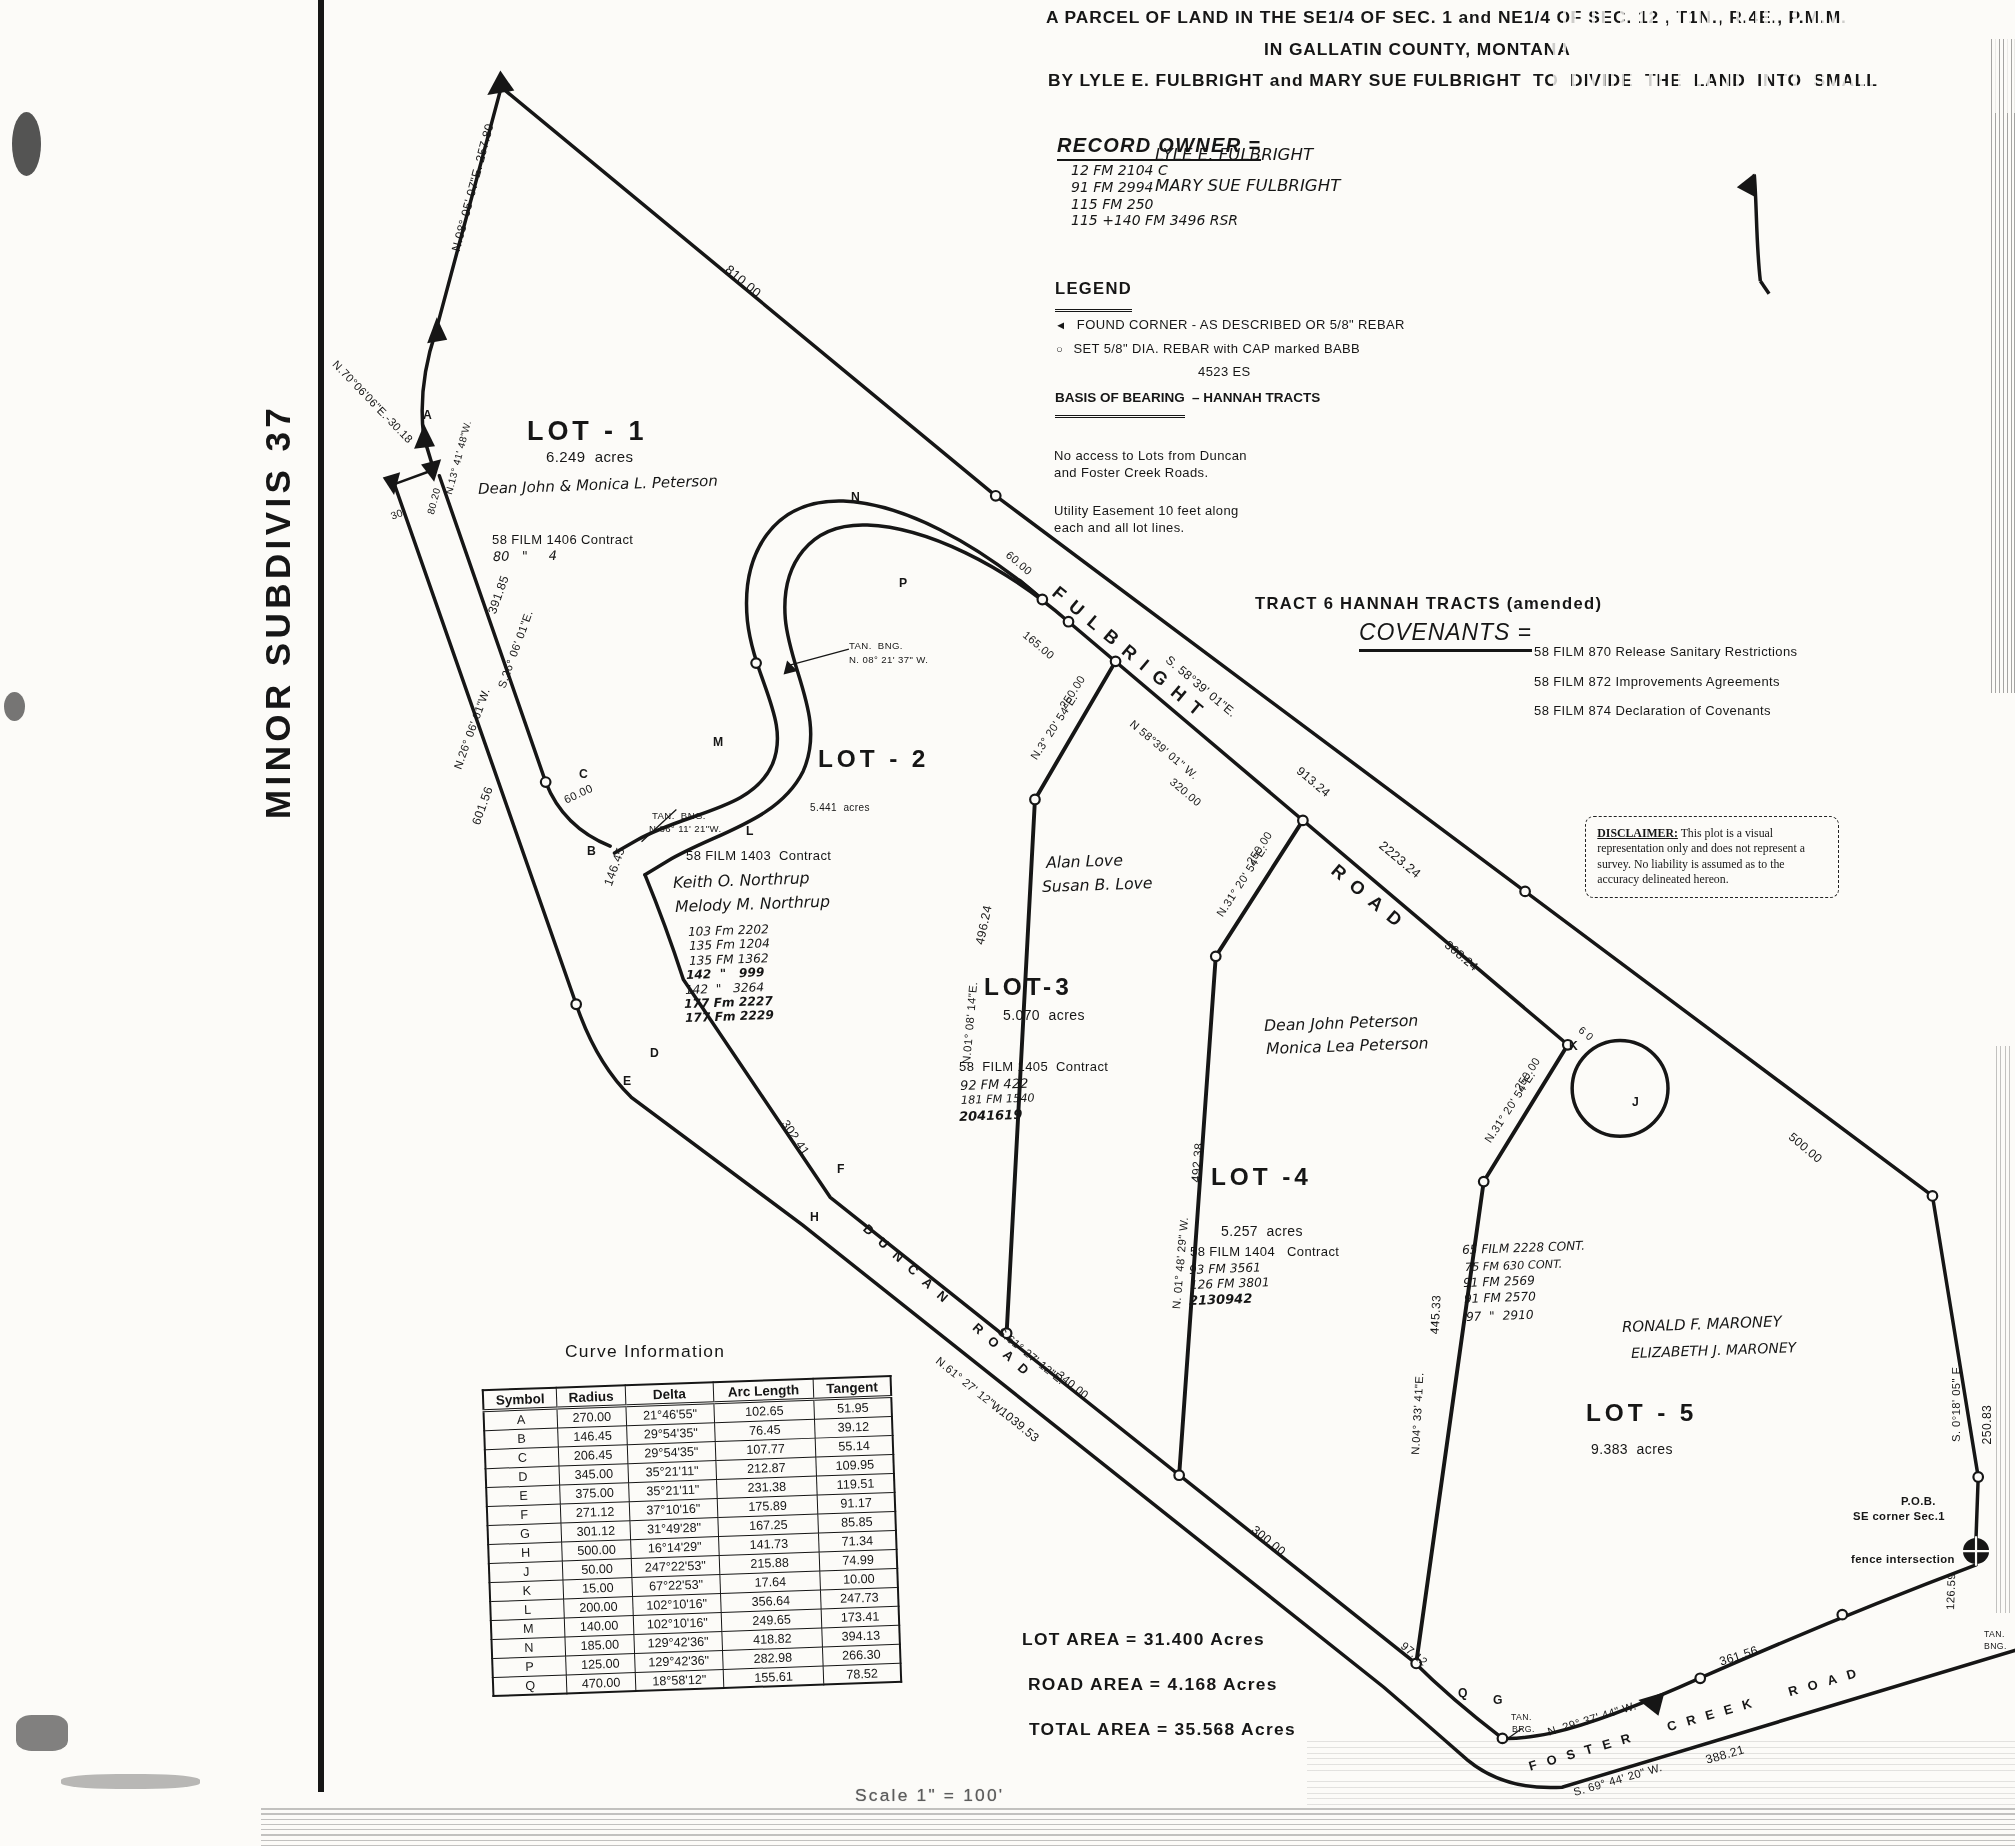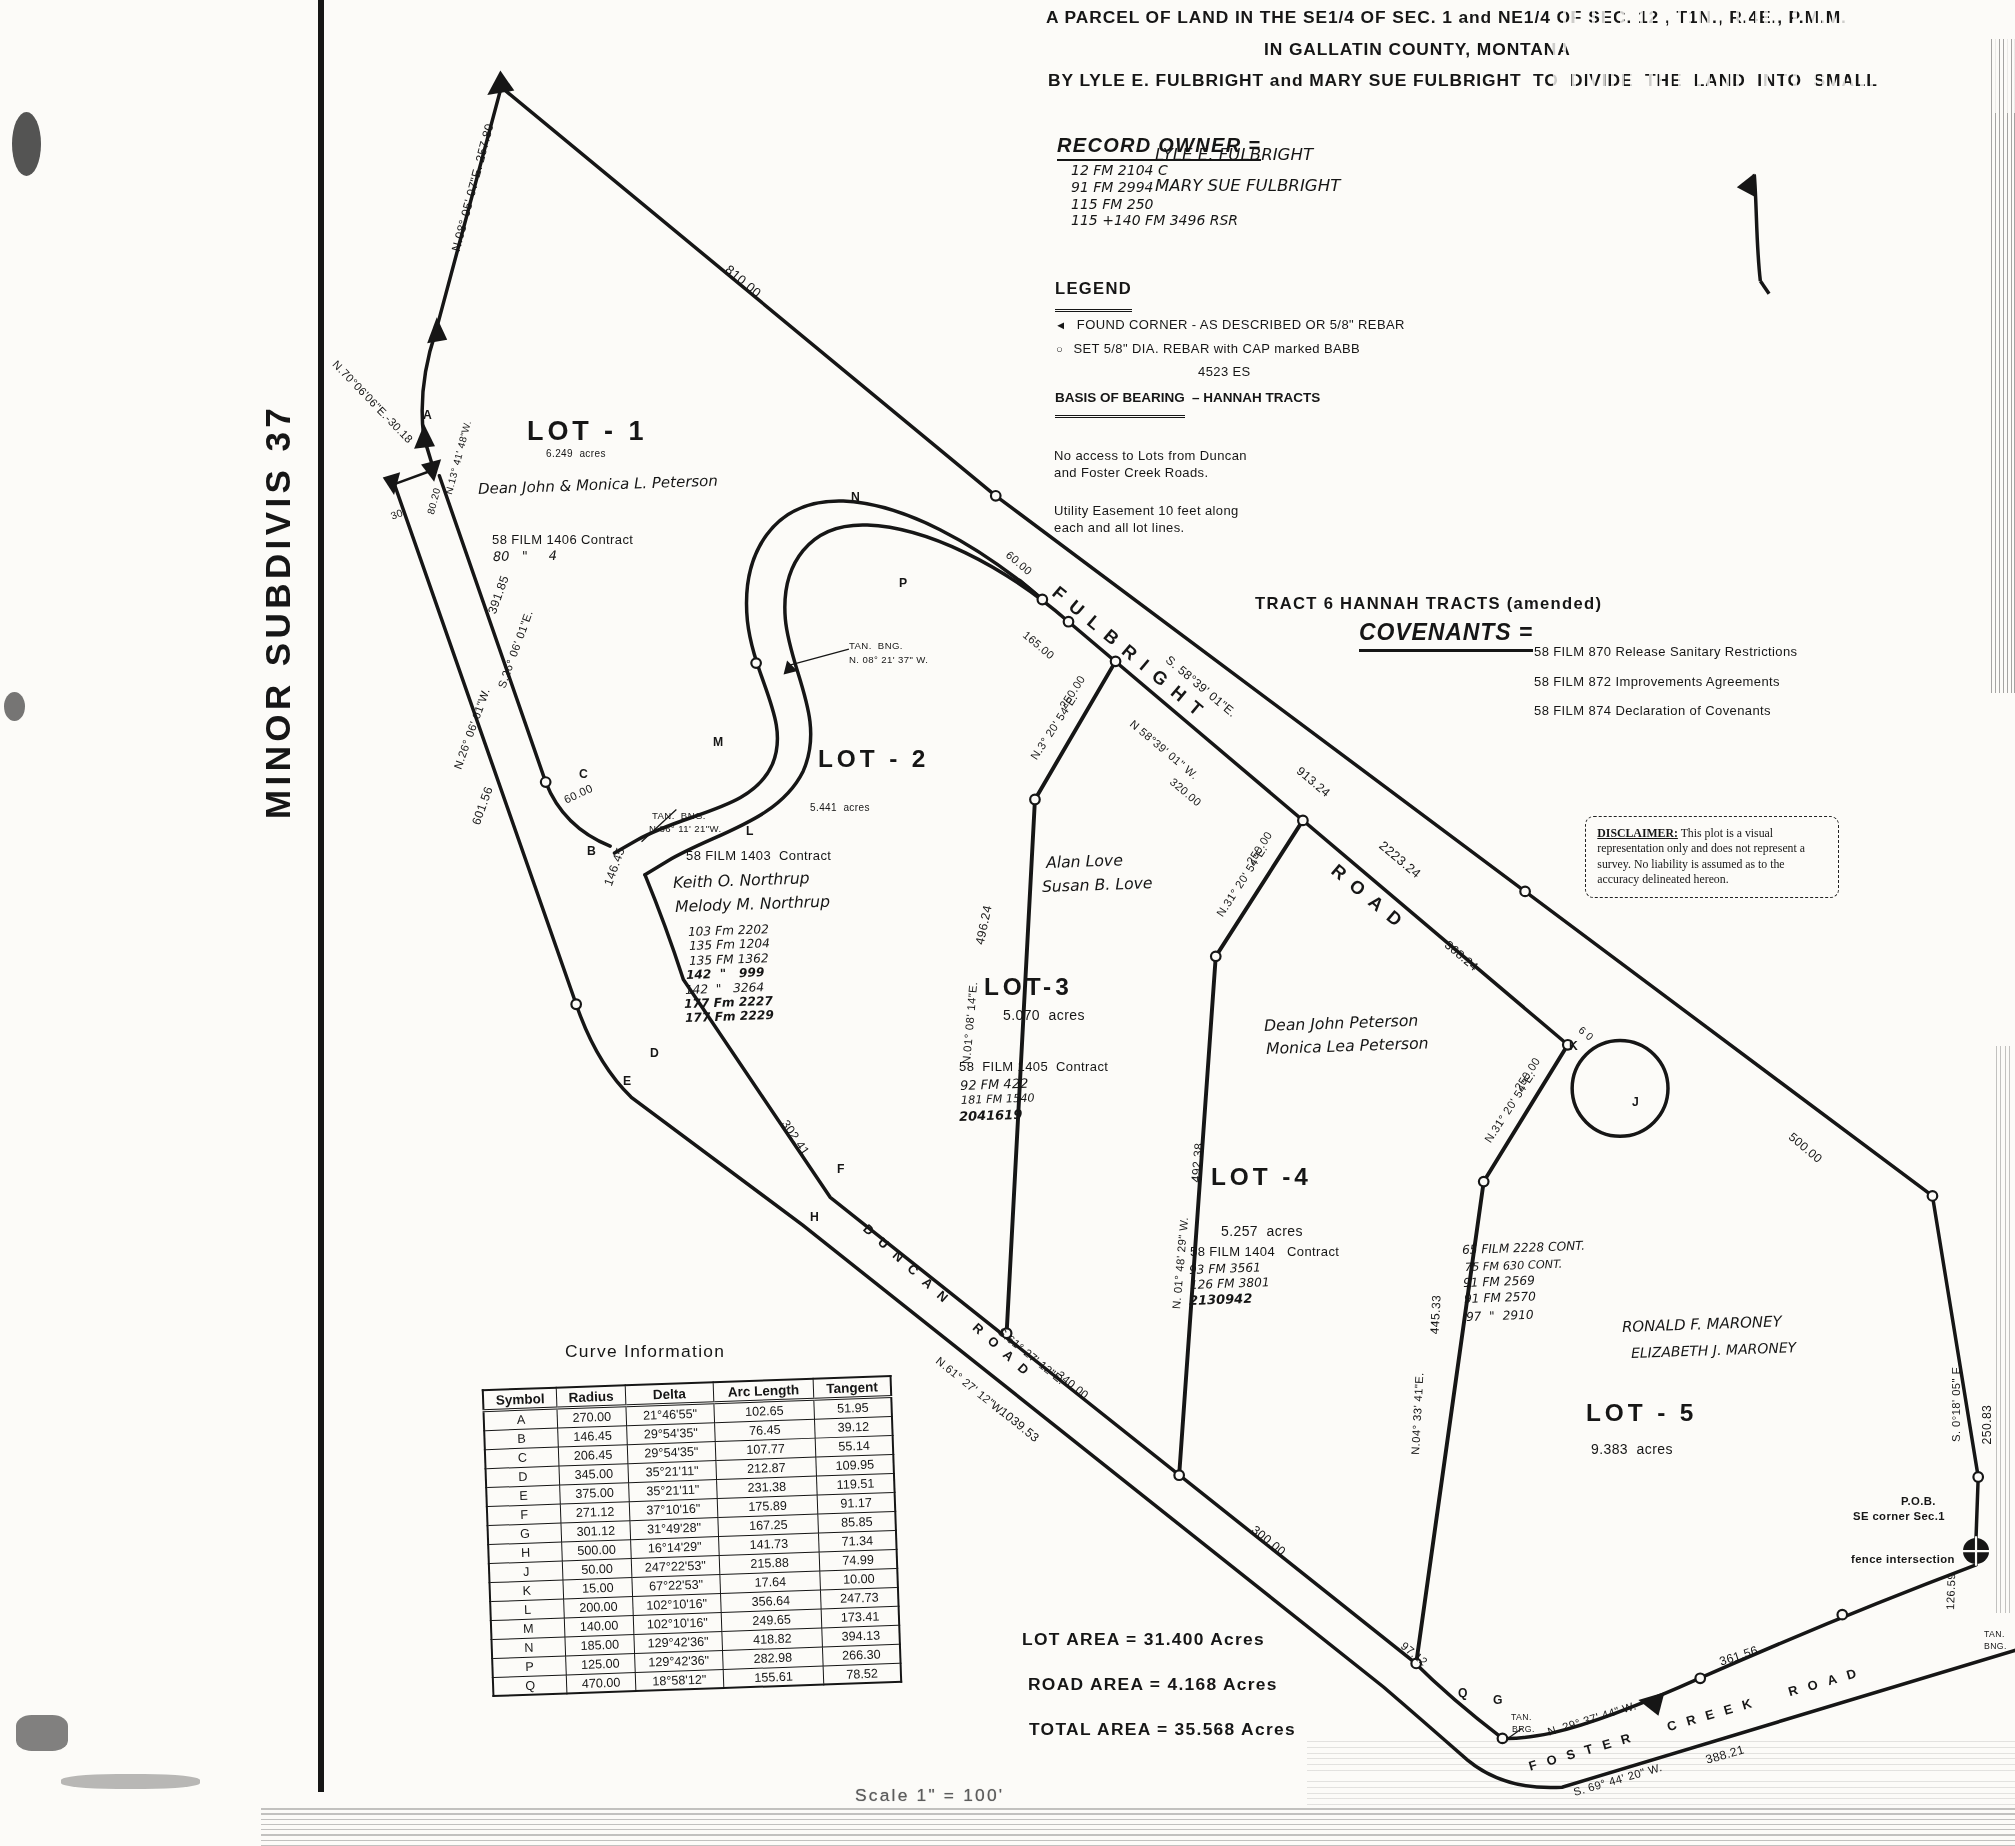--- a/index.html
+++ b/index.html
@@ -159,21 +159,21 @@
       <span style="margin-left:3.5px;">– HANNAH  TRACTS</span>
     </div>
   </div>
 
   <div id="notes">
       <div class="abs p" style="left: 1054px; top: 448px; width: 205px; font-size: 13px; line-height: 1.3;">No  access  to  Lots  from  Duncan  and  Foster Creek  Roads.</div>
       <div class="abs p" style="left: 1054px; top: 503px; width: 205px; font-size: 13px; line-height: 1.3;">Utility Easement  10  feet  along  each  and  all lot  lines.</div>
     </div>
 
   <div class="abs" style="left:1255px;top:594px;font-size:16.6px;font-weight:700;letter-spacing:1.3px;">TRACT 6   HANNAH TRACTS (amended)</div>
-  <div class="abs" style="left:1359px;top:619px;font-size:23px;font-weight:700;font-style:italic;letter-spacing:0.9px;border-bottom:3.5px solid #161616;padding-bottom:2.6px;">COVENANTS =</div>
+  <div class="abs" style="left:1359px;top:619px;font-size:23px;font-weight:400;font-style:italic;letter-spacing:0.9px;border-bottom:3.5px solid #161616;padding-bottom:2.6px;">COVENANTS =</div>
   <div id="covenant-items">
       <div class="abs p" style="left: 1534px; top: 644px; font-size: 13px;">58 FILM 870  Release Sanitary Restrictions</div>
       <div class="abs p" style="left: 1534px; top: 674px; font-size: 13px;">58 FILM 872  Improvements Agreements</div>
       <div class="abs p" style="left: 1534px; top: 703px; font-size: 13px;">58 FILM 874  Declaration of Covenants</div>
     </div>
 
   <div id="disclaimer" class="abs" style="left:1585px;top:816px;width:254px;font-size:11.8px;line-height:1.32;">
     <span style="font-weight:700;text-decoration:underline;">DISCLAIMER:</span><span> This plot is a visual representation only and does not represent a survey.  No liability is assumed as to the accuracy delineated hereon.</span>
   </div>
 
@@ -306,21 +306,21 @@
   <div id="pob-note">
       <div class="abs p" style="left: 1901px; top: 1495px; font-size: 11.3px; font-weight: 700;">P.O.B.</div>
       <div class="abs p" style="left: 1853px; top: 1510px; font-size: 11.3px; font-weight: 700;">SE corner Sec.1</div>
       <div class="abs p" style="left: 1851px; top: 1525px; font-size: 11.3px; font-weight: 700; margin-top: 28px;">fence intersection</div>
     </div>
 
   <div class="abs" style="left:855px;top:1785px;font-size:17.4px;letter-spacing:2.2px;color:#5c5c5c;text-shadow:0 0 0.9px #8a8a8a;">Scale  1" = 100'</div>
 
   <div id="map-labels">
       <div class="ml big" style="left: 527px; top: 405px; font-size: 27px; margin-top: 12px;">LOT - 1</div>
-      <div class="ml p" style="left: 546px; top: 449px; font-size: 10px;">6.249  acres</div>
+      <div class="ml p" style="left: 546px; top: 449px; font-size: 15px;">6.249  acres</div>
       <div class="ml h" style="left: 478px; top: 482px; font-size: 15px; transform: rotate(-2deg);">Dean John &amp; Monica L. Peterson</div>
       <div class="ml p" style="left: 492px; top: 533px; font-size: 13px;">58 FILM 1406 Contract</div>
       <div class="ml h" style="left: 493px; top: 550px; font-size: 13px; transform: rotate(-1deg);">80   "     4</div>
       <div class="ml big" style="left: 818px; top: 746px; font-size: 24.4px;">LOT - 2</div>
       <div class="ml p" style="left: 810px; top: 803px; font-size: 10px;">5.441  acres</div>
       <div class="ml d" style="left: 652px; top: 811px; font-size: 9.6px;">TAN.  BNG.</div>
       <div class="ml d" style="left: 649px; top: 824px; font-size: 9.6px;">N.86° 11' 21"W.</div>
       <div class="ml p" style="left: 686px; top: 849px; font-size: 13px;">58 FILM 1403  Contract</div>
       <div class="ml h" style="left: 673px; top: 875px; font-size: 15.7px; transform: rotate(-2deg);">Keith O. Northrup</div>
       <div class="ml h" style="left: 675px; top: 899px; font-size: 15.7px; transform: rotate(-2deg);">Melody M. Northrup</div>

